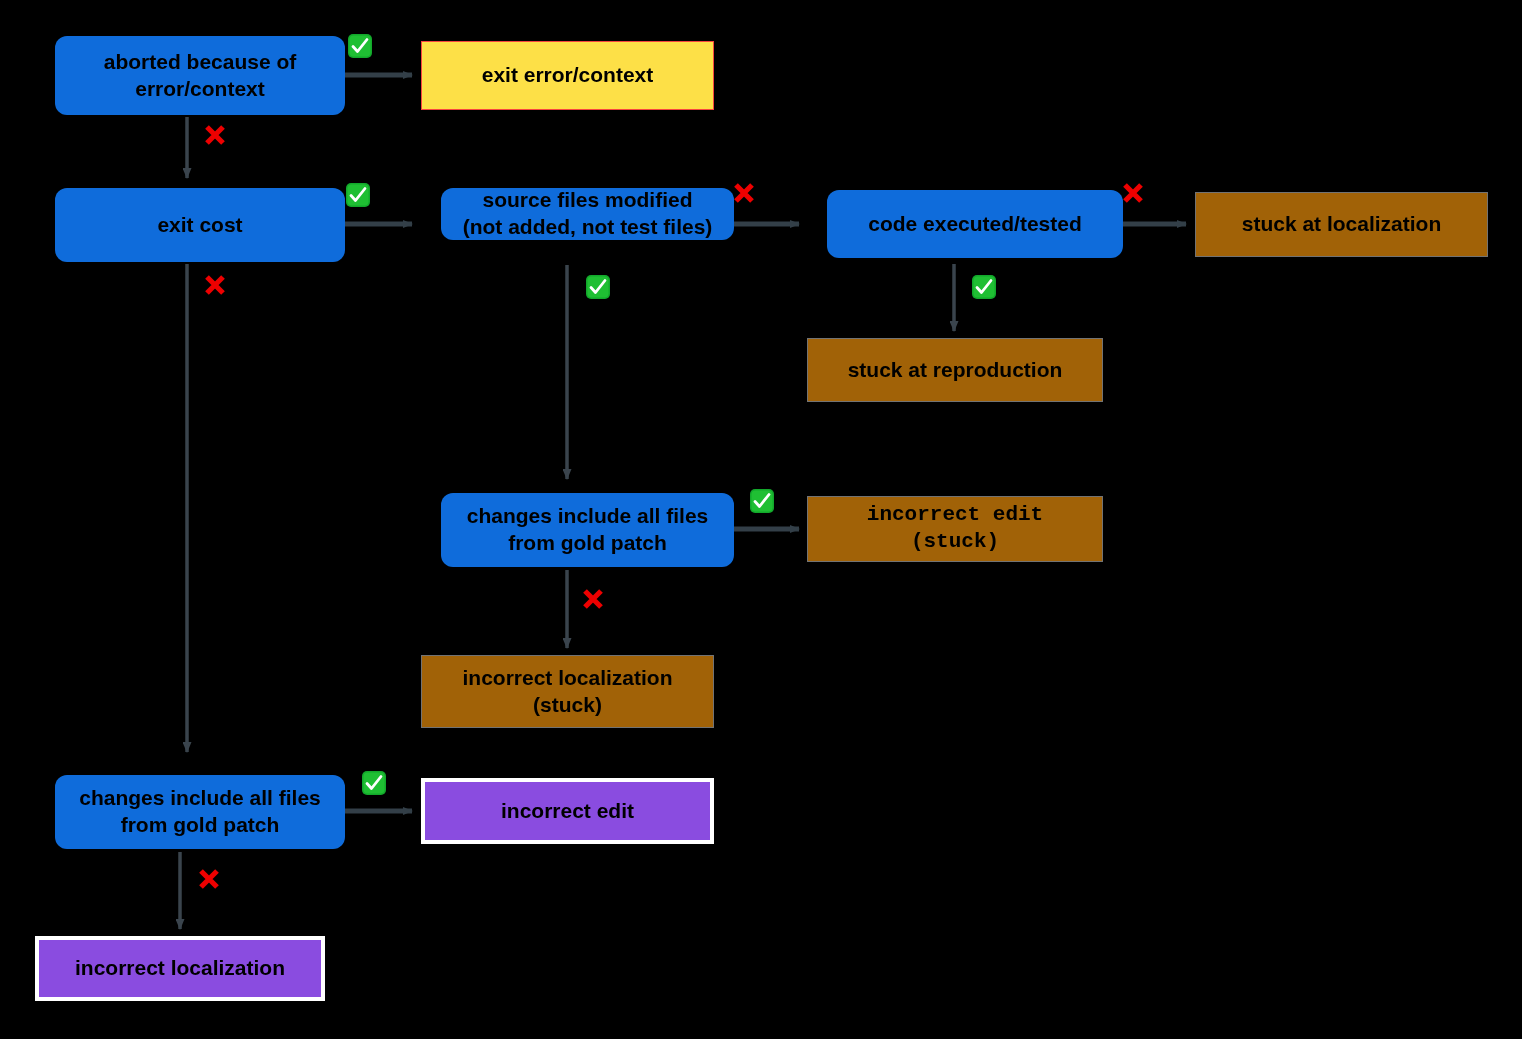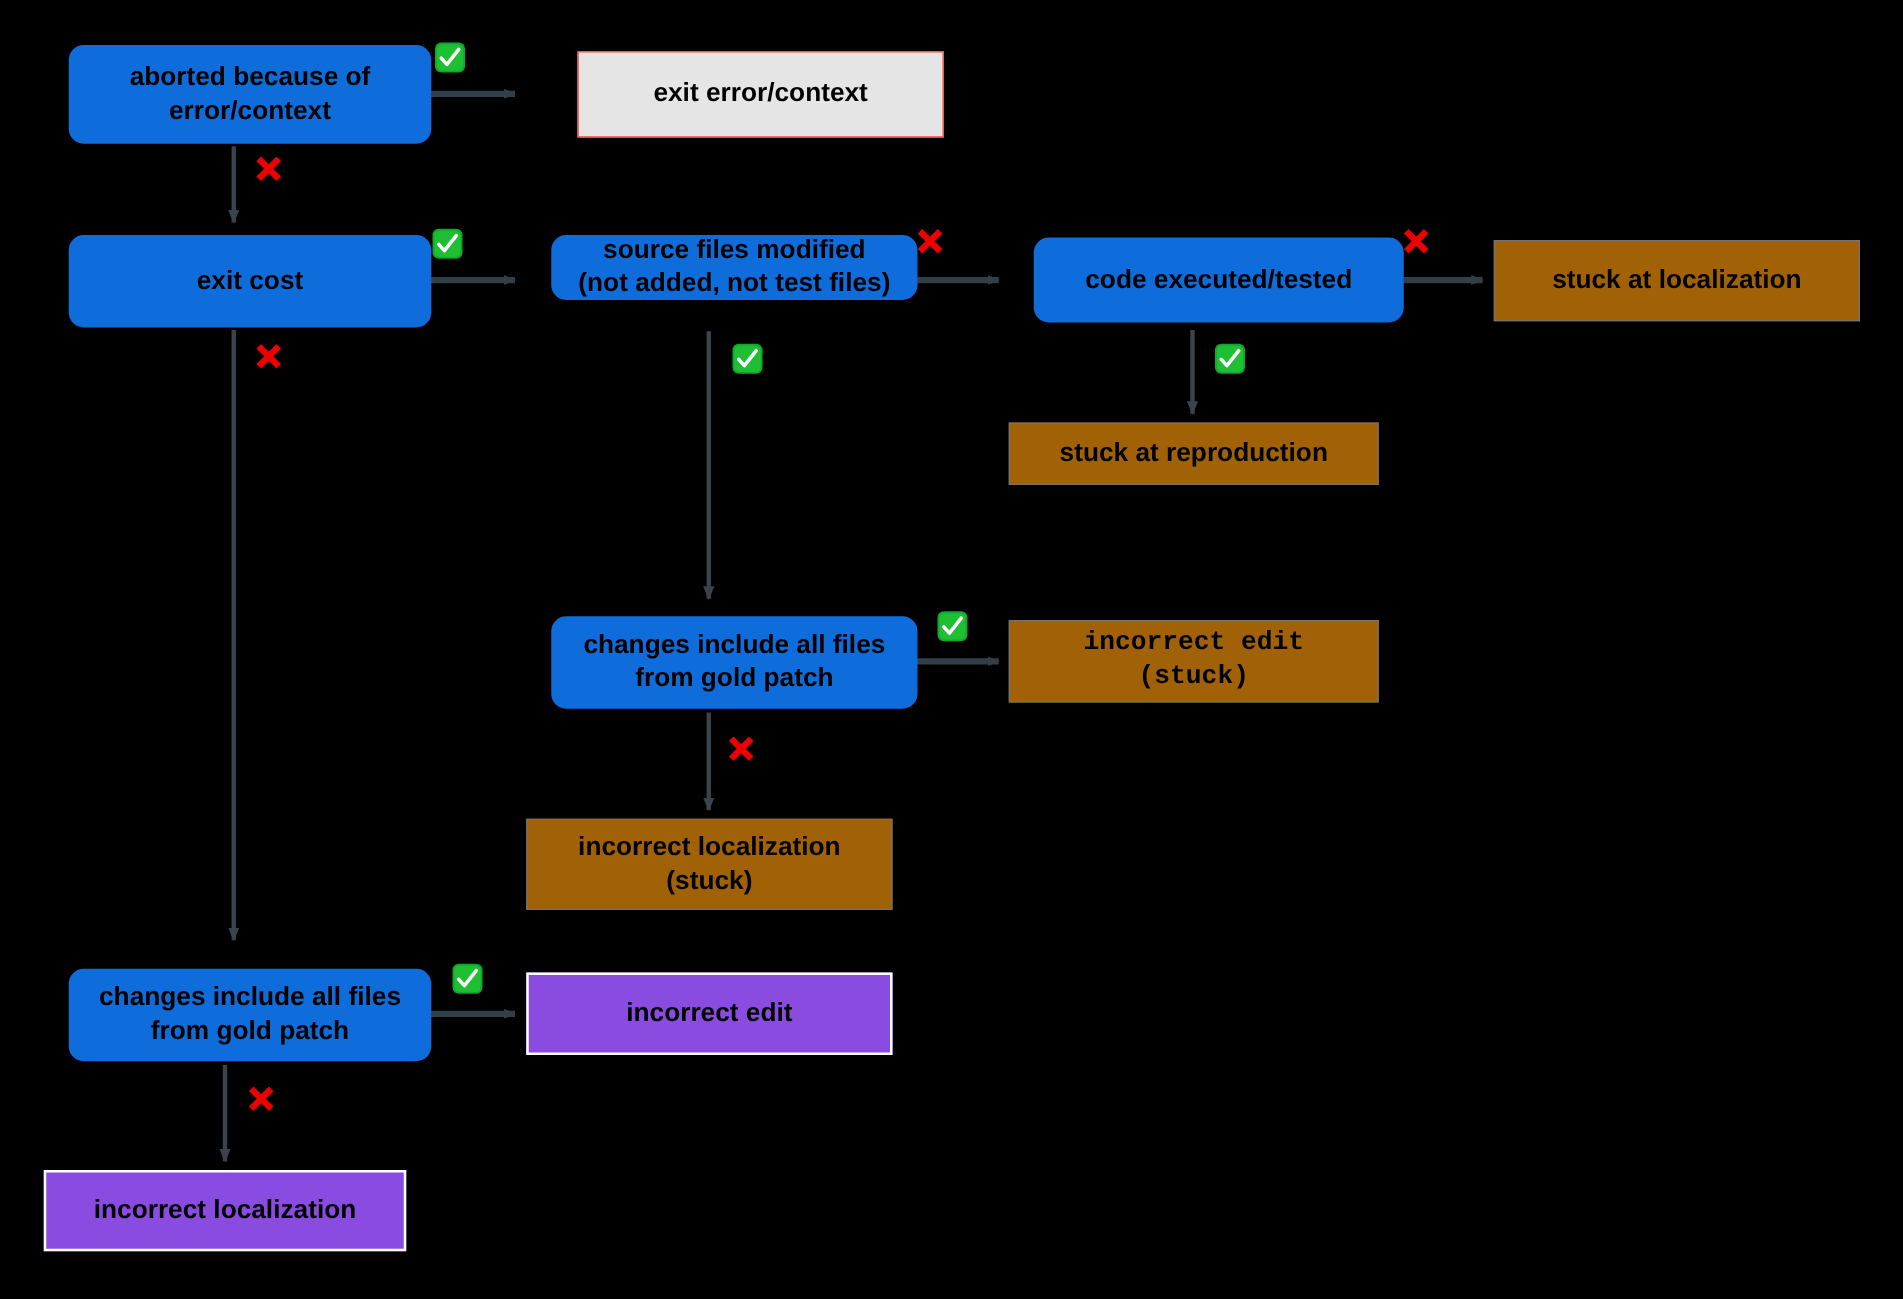--- a/index.html
+++ b/index.html
@@ -30,31 +30,30 @@
     line-height: 1.28;
     padding: 4px 10px;
     white-space: pre-line;
   }
   .node.blue {
     background: #0F6CDB;
     border-radius: 12px;
     margin-left: 20px;
   }
   .node.red {
-    background: #e5e5e5;
+    background: #fde047;
     border: 1px solid #F8463E;
-    margin-left: 41px;
   }
   .node.orange {
     background: #a16207;
     border: 1px solid #737373;
   }
   .node.purple {
     background: #8A4CE0;
-    border: 2px solid #ffffff;
+    border: 4px solid #ffffff;
   }
 
   
   .conn {
     position: absolute;
     pointer-events: none;
   }
   .conn svg { display: block; overflow: visible; }
 
   
@@ -139,21 +138,21 @@
 
   <div class="node blue" style="left:35px;top:188px;width:290px;height:74px;text-align:center;">exit cost</div>
 
   <div class="node blue" style="left:421px;top:188px;width:293px;height:52px;">source files modified
 (not added, not test files)</div>
 
   <div class="node blue" style="left:807px;top:190px;width:296px;height:68px;">code executed/tested</div>
 
   <div class="node orange" style="left:1195px;top:192px;width:293px;height:65px;">stuck at localization</div>
 
-  <div class="node orange" style="left:807px;top:338px;width:296px;height:50px;text-align:right;">stuck at reproduction</div>
+  <div class="node orange" style="left:807px;top:338px;width:296px;height:64px;text-align:right;">stuck at reproduction</div>
 
   <div class="node blue" style="left:421px;top:493px;width:293px;height:74px;">changes include all files
 from gold patch</div>
 
   <div class="node orange" style="left:807px;top:496px;width:296px;height:66px;font-family:Liberation Mono, monospace;">incorrect edit (stuck)</div>
 
   <div class="node orange" style="left:421px;top:655px;width:293px;height:73px;">incorrect localization
 (stuck)</div>
 
   <div class="node blue" style="left:35px;top:775px;width:290px;height:74px;">changes include all files

